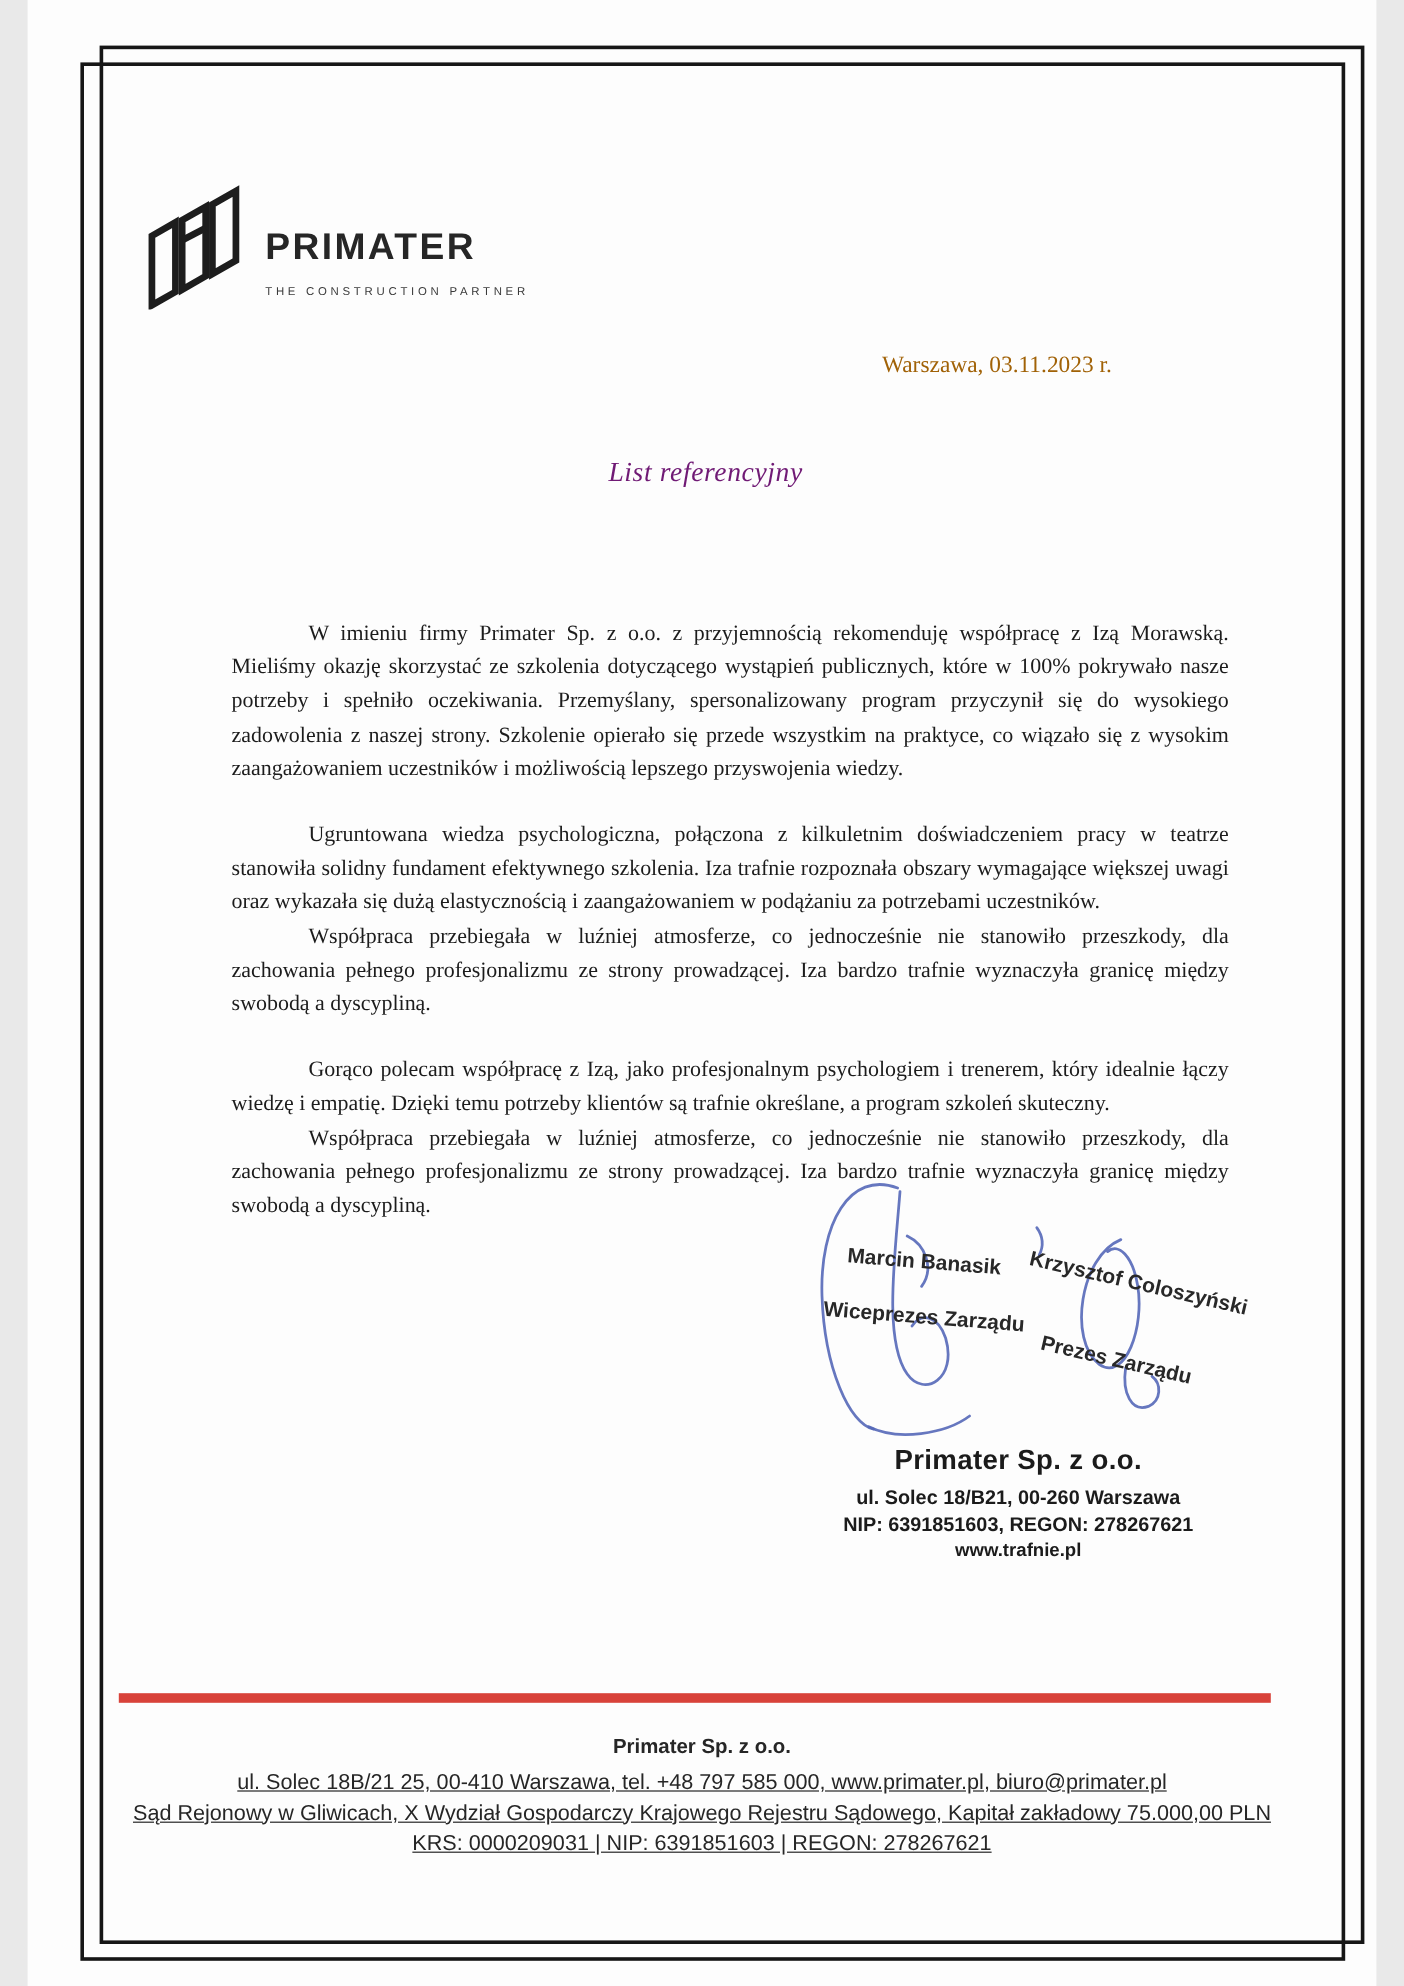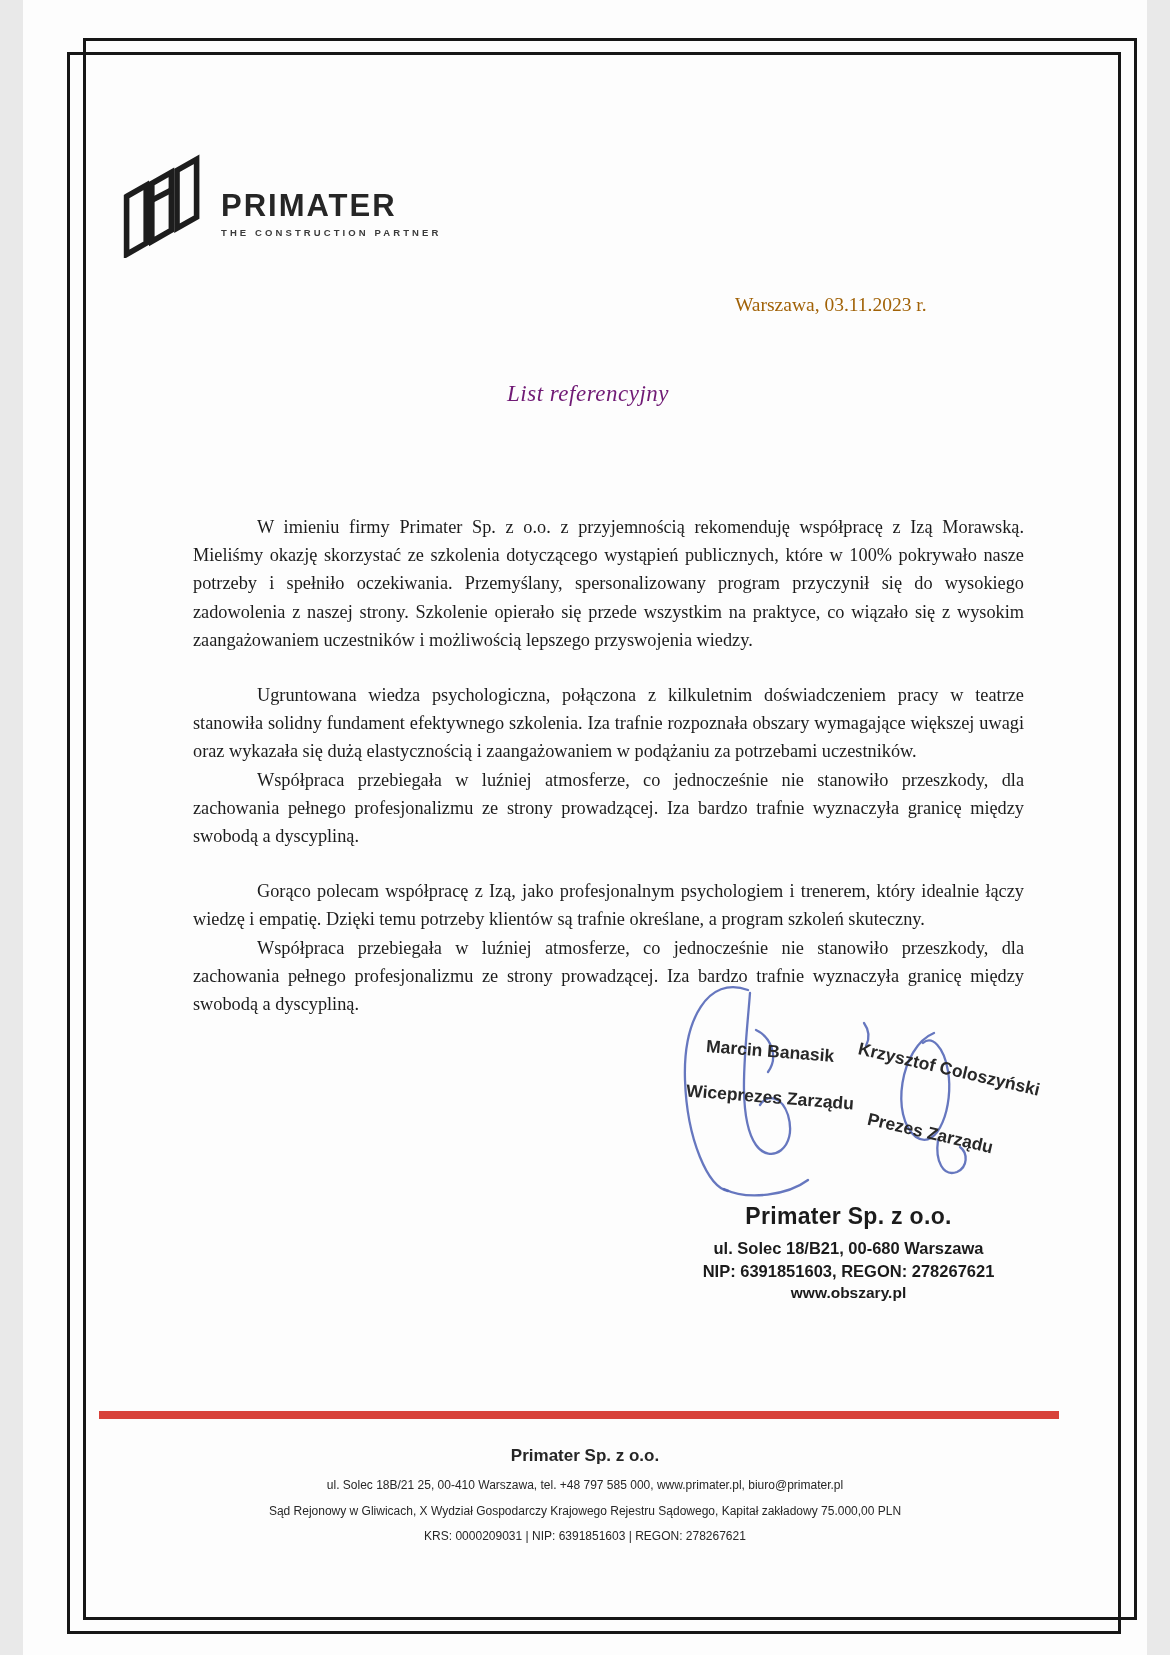--- a/index.html
+++ b/index.html
@@ -15,22 +15,22 @@
 
   
   .logo { position:absolute; left:98px; top:150px; display:flex; gap:16px; }
   .logo svg { width:84px; height:108px; display:block; }
   .logo-text { display:flex; flex-direction:column; margin-top:40px; }
   .logo-wordmark {
     font-family:"Liberation Sans", sans-serif; font-weight:800;
     font-size:31px; letter-spacing:2px; color:#262626; line-height:1;
   }
   .logo-tagline {
-    font-family:"Liberation Sans", sans-serif; font-weight:700;
-    font-size:9.5px; letter-spacing:3.1px; color:#3a3a3a; margin-top:6px;text-align:right;
+    font-family:"Liberation Sans", sans-serif; font-weight:400;
+    font-size:9.5px; letter-spacing:3.1px; color:#3a3a3a; margin-top:17px;text-align:right;
   }
 
   .date-line { position:absolute; left:712px; top:294px; font-size:19.5px; color:#a16207; }
 
   .doc-title {
     position:absolute; left:170px; top:381px; width:790px; text-align:center;
     font-style:italic; font-size:23px; letter-spacing:.5px; color:#701a75;
   }
 
   .body-text { position:absolute; left:170px; top:472px; width:831px;margin-top:41px; }
@@ -63,21 +63,21 @@
   .stamp-www { font-size:15.5px; line-height:22.5px; }
 
   .red-divider { position:absolute; left:76px; top:1411px; width:960px; height:8px; background:#d8423a; }
 
   
   .footer {
     position:absolute; left:0; top:1446px; width:100%; text-align:center;
     font-family:"Liberation Sans", sans-serif; color:#262626;
   }
   .footer-company { font-weight:700; font-size:17px; margin-bottom:7px; }
-  .footer-line { font-size:12px; line-height:25.5px; }
+  .footer-line { font-size:18px; line-height:25.5px;text-decoration:underline; }
 </style>
 </head>
 <body>
 
 <div class="page">
 
   <div class="frame-a"></div>
   <div class="frame-b"></div>
 
   <div class="logo">
@@ -122,23 +122,23 @@
       <path d="M 300,165 C 297,186 305,202 319,197 C 330,192 330,178 322,172"></path>
     </svg>
     <span class="sig-label sig-name1">Marcin Banasik</span>
     <span class="sig-label sig-title1">Wiceprezes Zarządu</span>
     <span class="sig-label sig-name2">Krzysztof Coloszyński</span>
     <span class="sig-label sig-title2">Prezes Zarządu</span>
   </div>
 
   <div class="stamp">
     <div class="stamp-company">Primater Sp. z o.o.</div>
-    <div class="stamp-line">ul. Solec 18/B21, 00-680 Warszawa</div>
+    <div class="stamp-line">ul. Solec 18/B21, 00-260 Warszawa</div>
     <div class="stamp-line">NIP: 6391851603, REGON: 278267621</div>
-    <div class="stamp-www">www.obszary.pl</div>
+    <div class="stamp-www">www.trafnie.pl</div>
   </div>
 
   <div class="red-divider"></div>
 
   <div class="footer">
     <div class="footer-company">Primater Sp. z o.o.</div>
     <div class="footer-line">ul. Solec 18B/21 25, 00-410 Warszawa, tel. +48 797 585 000, www.primater.pl, biuro@primater.pl</div>
     <div class="footer-line">Sąd Rejonowy w Gliwicach, X Wydział Gospodarczy Krajowego Rejestru Sądowego, Kapitał zakładowy 75.000,00 PLN</div>
     <div class="footer-line">KRS: 0000209031 | NIP: 6391851603 | REGON: 278267621</div>
   </div>

